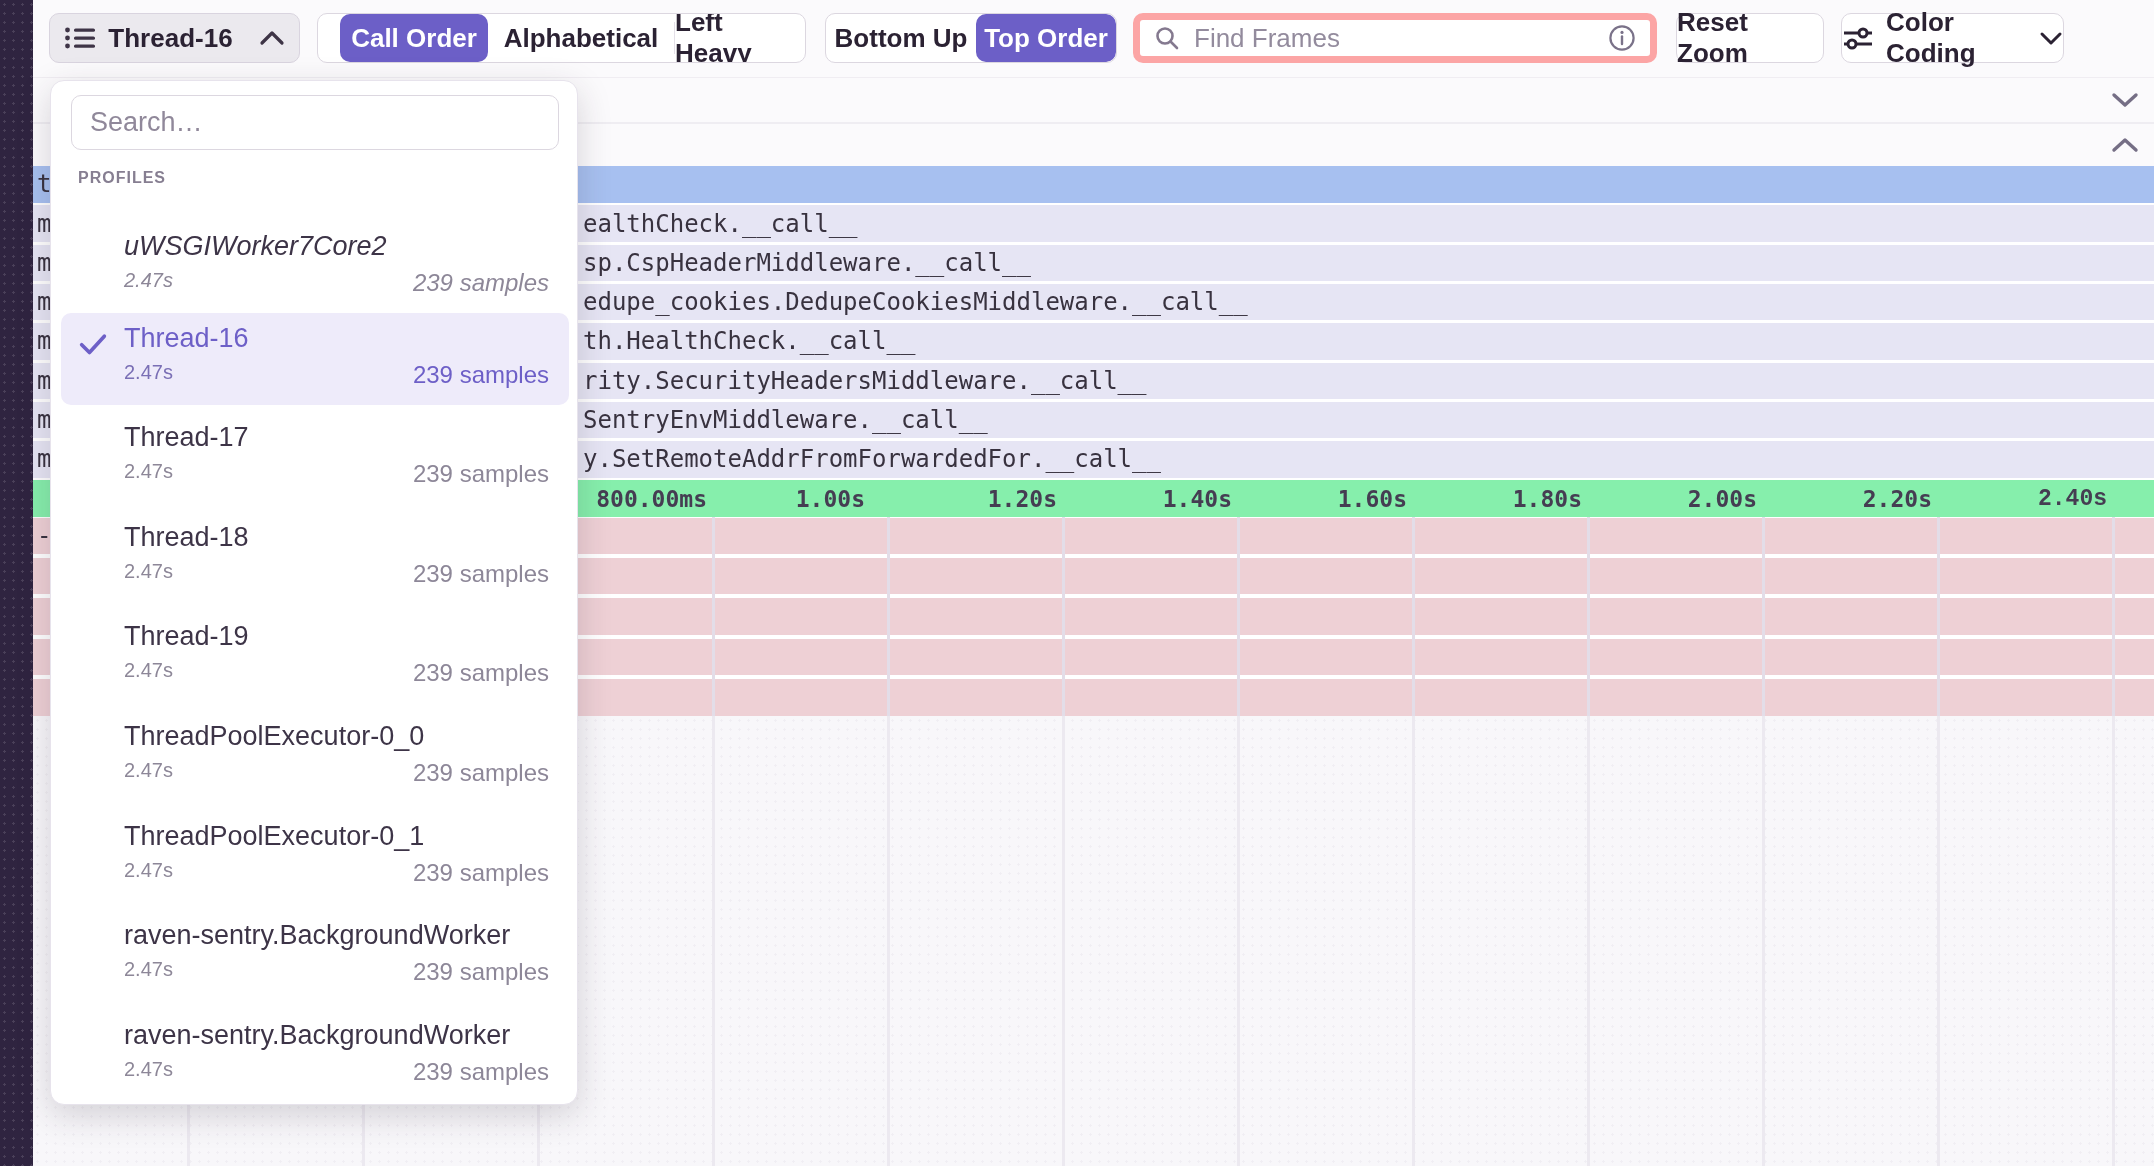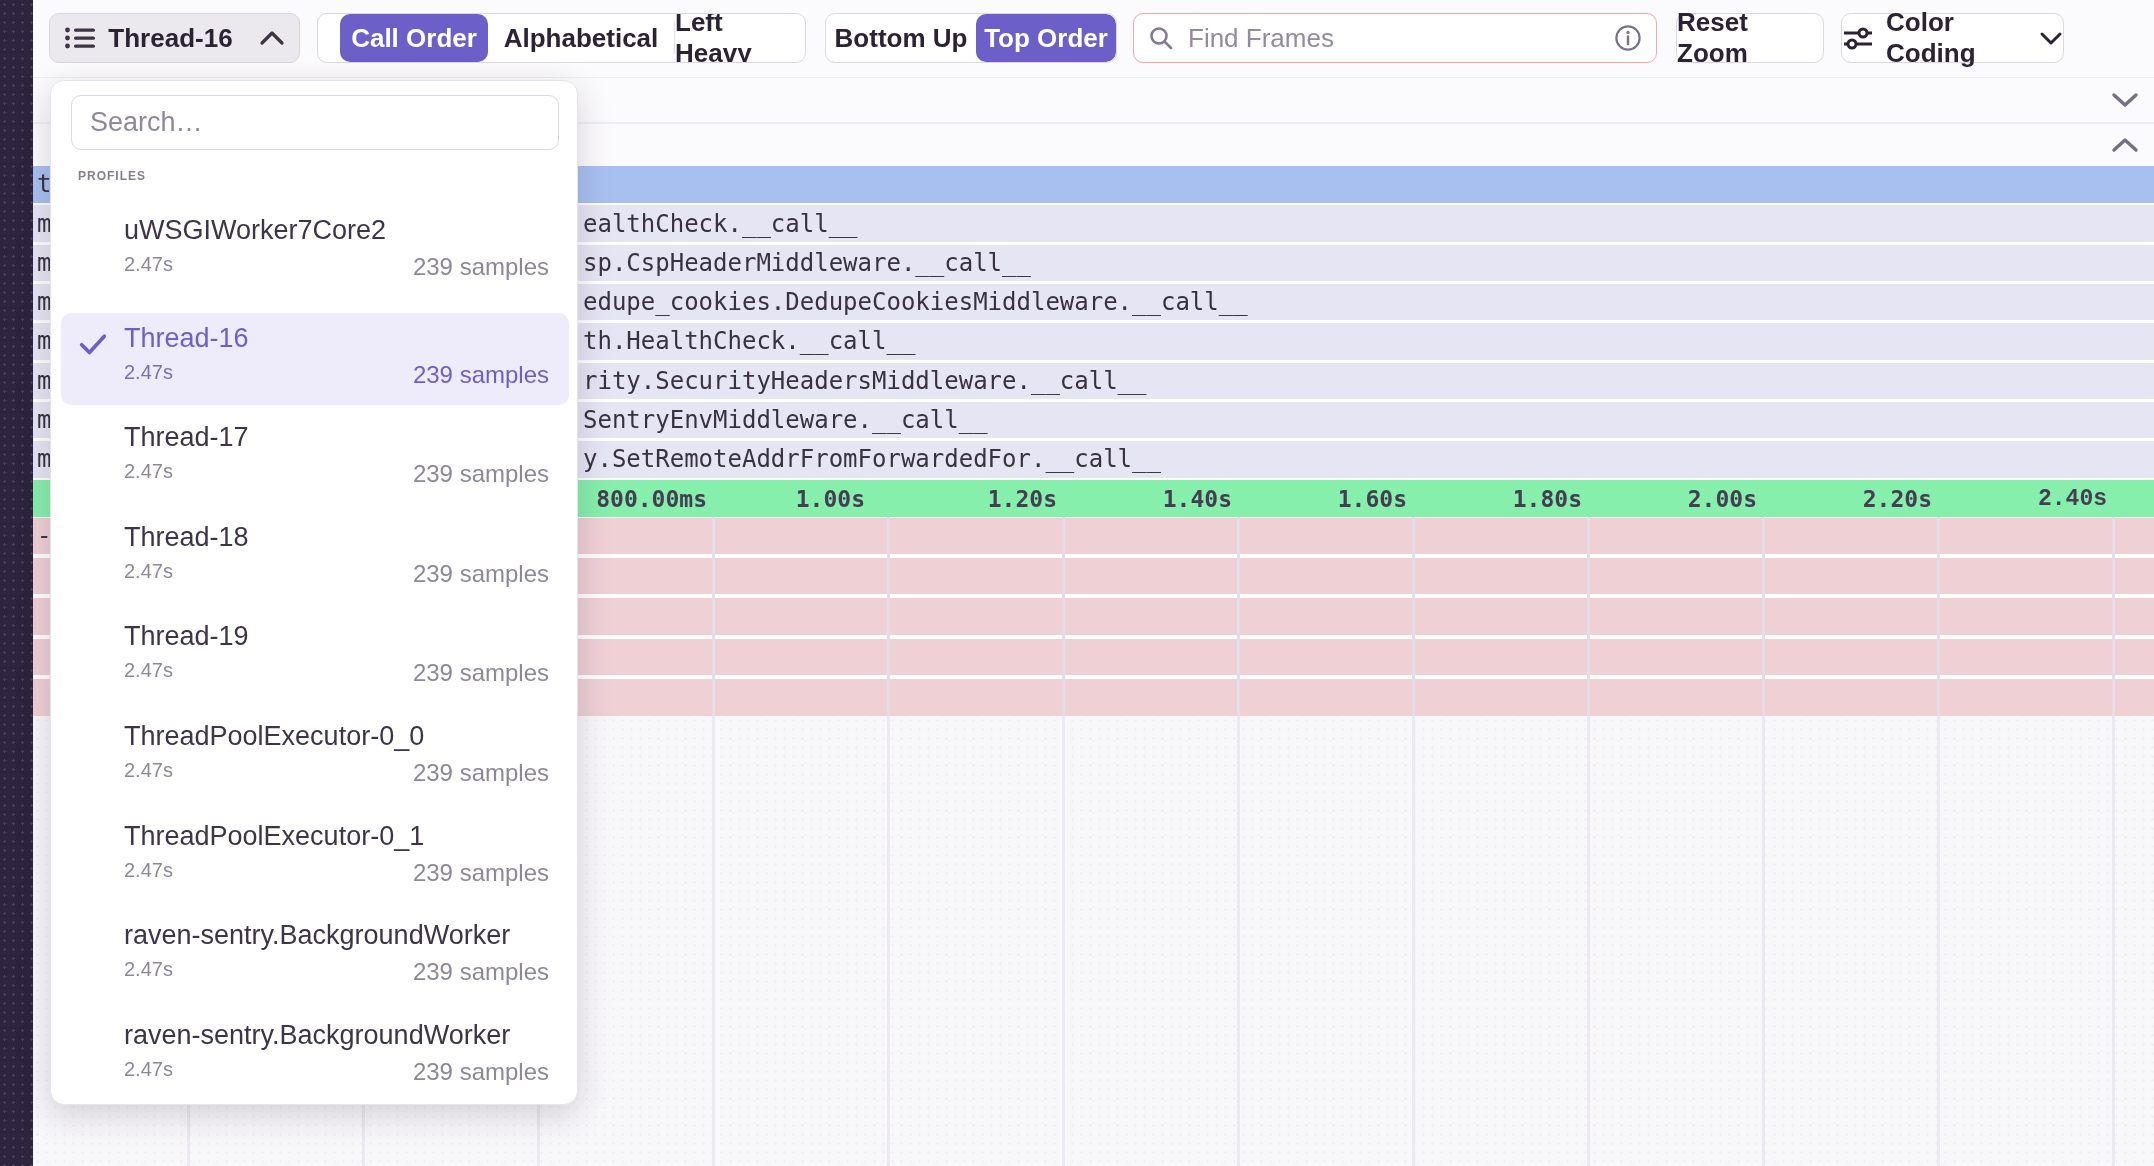--- a/index.html
+++ b/index.html
@@ -15,21 +15,21 @@
   .btn{position:absolute;top:13px;height:50px;box-sizing:border-box;border:1px solid #dcd7e0;
      border-radius:10px;background:#ffffff;display:flex;align-items:center;justify-content:center;
      color:#2b2233;font-weight:700;font-size:26px;cursor:pointer;}
   .btn.gray{background:#ebe9ee;border-color:#d9d4df;}
   .seg-group{position:absolute;top:13px;height:50px;box-sizing:border-box;border:1px solid #dcd7e0;
      border-radius:10px;background:#ffffff;display:flex;align-items:stretch;overflow:hidden;}
   .seg{display:flex;align-items:center;justify-content:center;font-size:26px;font-weight:700;
      color:#2b2233;cursor:pointer;}
   .seg.active{background:#6c5fc7;color:#ffffff;border-radius:10px;}
   .seg-divider{width:1px;background:#e4e0e8;margin:8px 0;}
-  .find-input{position:absolute;top:13px;height:50px;box-sizing:border-box;border:1px solid #fca5a5;
+  .find-input{position:absolute;top:13px;height:50px;box-sizing:border-box;border:7px solid #fca5a5;
      border-radius:10px;background:#ffffff;display:flex;align-items:center;padding:0 14px;}
   .find-input input{border:none;outline:none;flex:1;font-size:26px;color:#2b2233;
      font-family:inherit;background:transparent;}
   .find-input input::placeholder{color:#938b9d;}
   .icon{display:inline-flex;align-items:center;justify-content:center;}
   
   .sect{position:absolute;left:33px;right:0;background:#fbfafc;z-index:4;}
   .sect .chev{position:absolute;right:14px;top:50%;transform:translateY(-50%);}
   
   .flame{position:absolute;left:33px;top:0;width:2121px;height:1166px;z-index:1;}
@@ -53,21 +53,21 @@
   
   .dropdown{position:absolute;left:50px;top:80px;width:528px;height:1025px;background:#ffffff;
      border:1px solid #e7e3ec;border-radius:14px;box-shadow:0 10px 34px rgba(43,34,51,0.18);
      z-index:50;box-sizing:border-box;}
   .dd-search{position:absolute;left:20px;top:14px;width:488px;height:55px;box-sizing:border-box;
      border:1px solid #dcd7e0;border-radius:10px;background:#ffffff;display:flex;align-items:center;
      padding:0 16px;}
   .dd-search input{border:none;outline:none;width:100%;font-size:27px;color:#2b2233;
      font-family:inherit;background:transparent;}
   .dd-search input::placeholder{color:#90889a;}
-  .dd-section{position:absolute;left:27px;top:88px;font-size:12px;font-weight:700;
+  .dd-section{position:absolute;left:27px;top:88px;font-size:16px;font-weight:700;
      letter-spacing:1px;color:#867e91;}
   .dd-item{position:absolute;left:10px;width:508px;height:92px;border-radius:10px;cursor:pointer;}
   .dd-item.selected{background:#eeebfa;}
   .dd-item .check{position:absolute;left:15px;top:14px;width:34px;height:34px;}
   .dd-item .name{position:absolute;left:63px;top:10px;font-size:27px;color:#3d3447;}
   .dd-item.selected .name{color:#6d5fc7;}
   .dd-item .dur{position:absolute;left:63px;top:48px;font-size:20px;color:#8d8798;}
   .dd-item.selected .dur{color:#7a6fb5;}
   .dd-item .samples{position:absolute;right:20px;top:48px;font-size:24px;color:#8d8798;}
   .dd-item.selected .samples{color:#6d5fc7;}
@@ -243,21 +243,21 @@
       </span>
     </div>
   </div>
 
   <div class="dropdown">
     <div class="dd-search">
       <input type="text" placeholder="Search…" style="">
     </div>
     <div class="dd-section">PROFILES</div>
     <div id="profile-list">
-        <div class="dd-item" style="top: 124px;">
+        <div class="dd-item" style="top: 140px; font-style: italic;">
           <div class="name">uWSGIWorker7Core2</div>
           <div class="dur">2.47s</div>
           <div class="samples">239 samples</div>
         </div>
         <div class="dd-item selected" style="top: 231.6px;">
           <span class="check icon">
             <svg width="34" height="34" viewBox="0 0 24 24">
               <polyline points="4,12.5 9.5,18 20,6.5" fill="none" stroke="#6d5fc7" stroke-width="2.6" stroke-linecap="round" stroke-linejoin="round"></polyline>
             </svg>
           </span>

